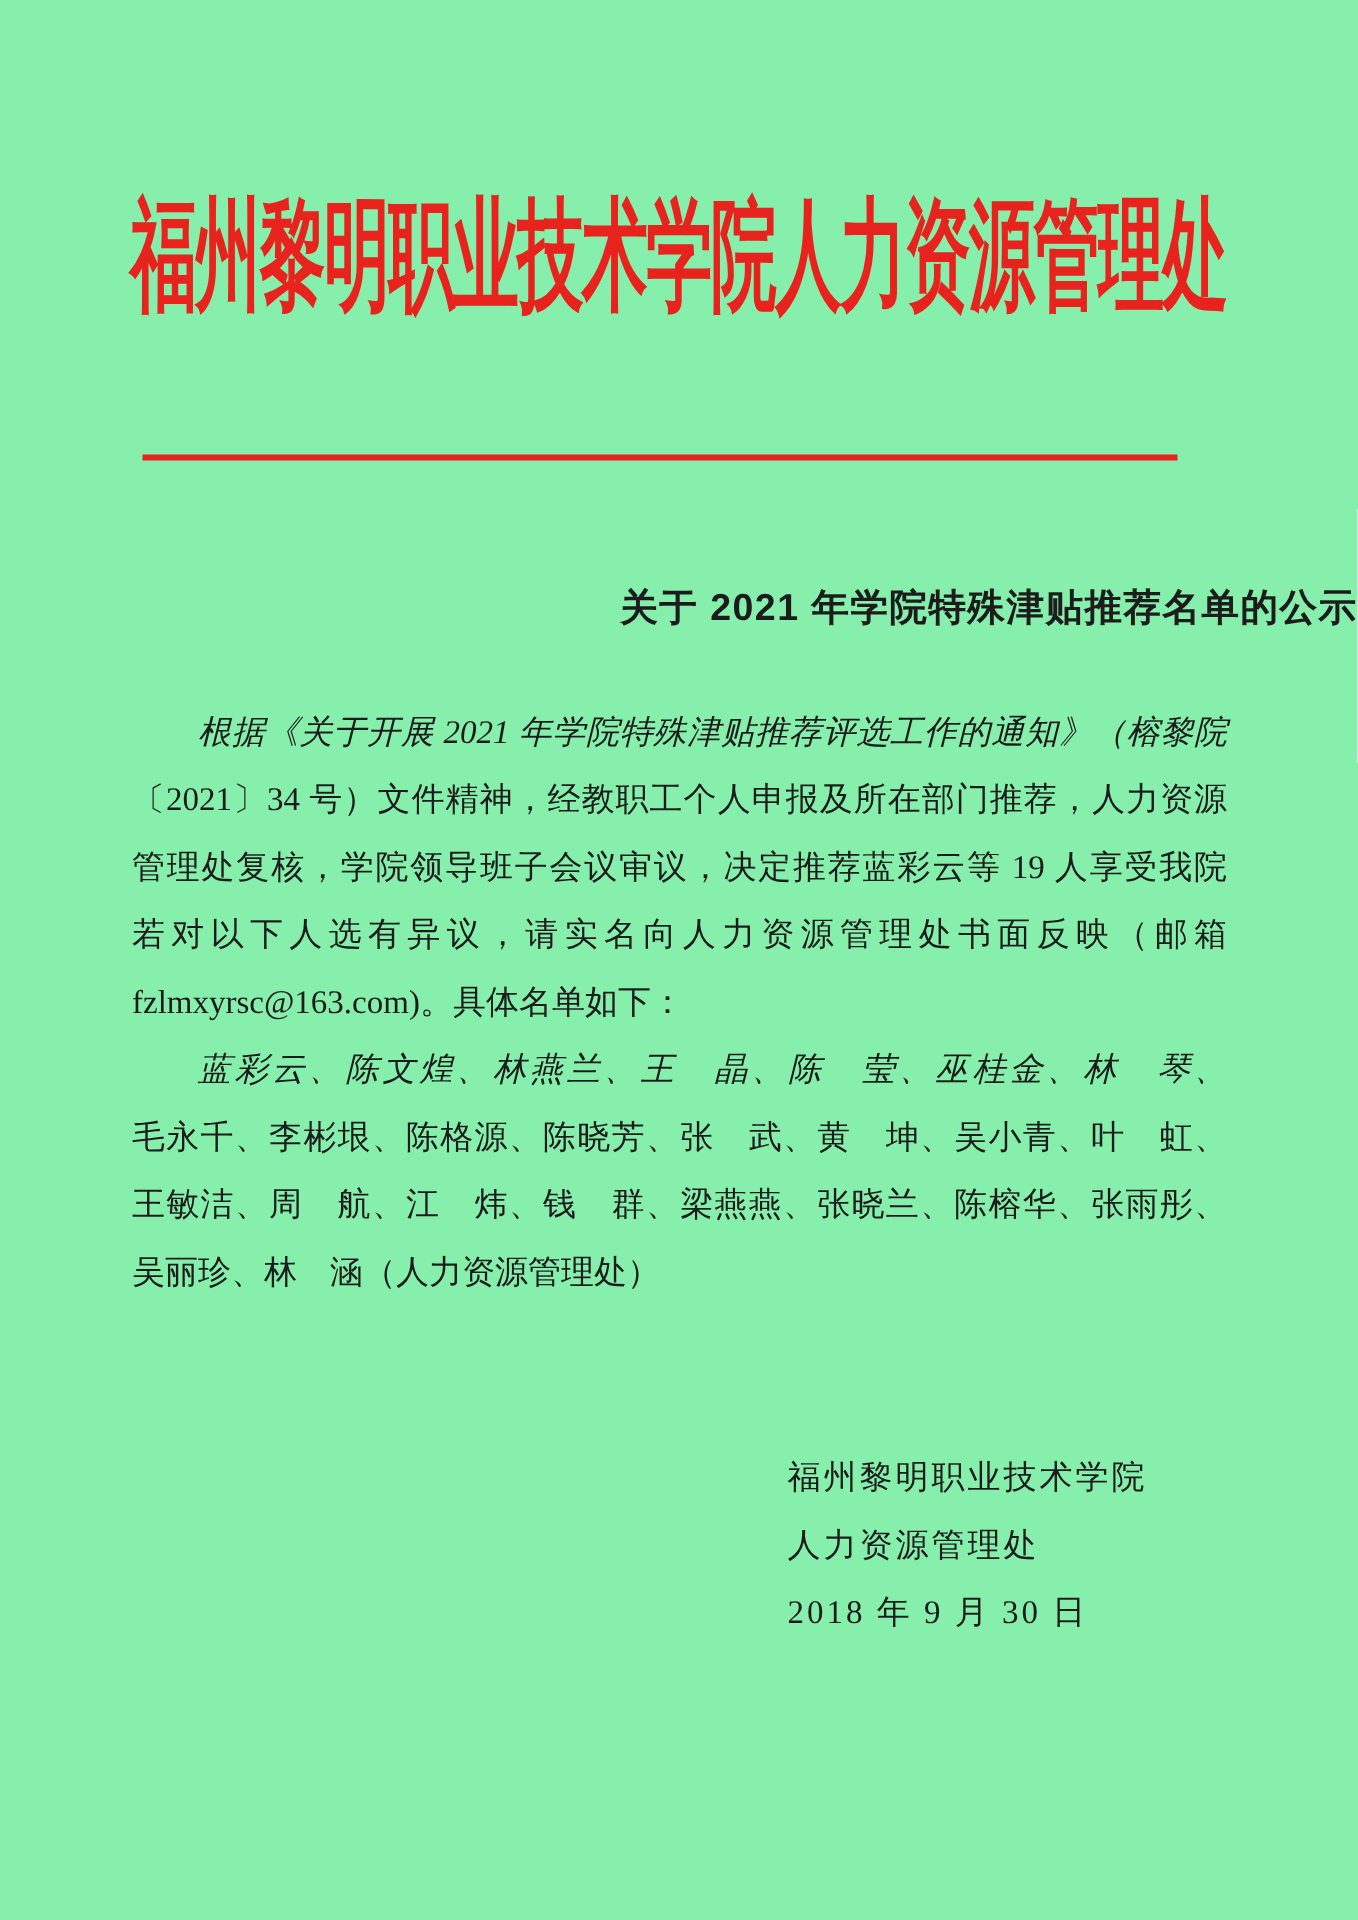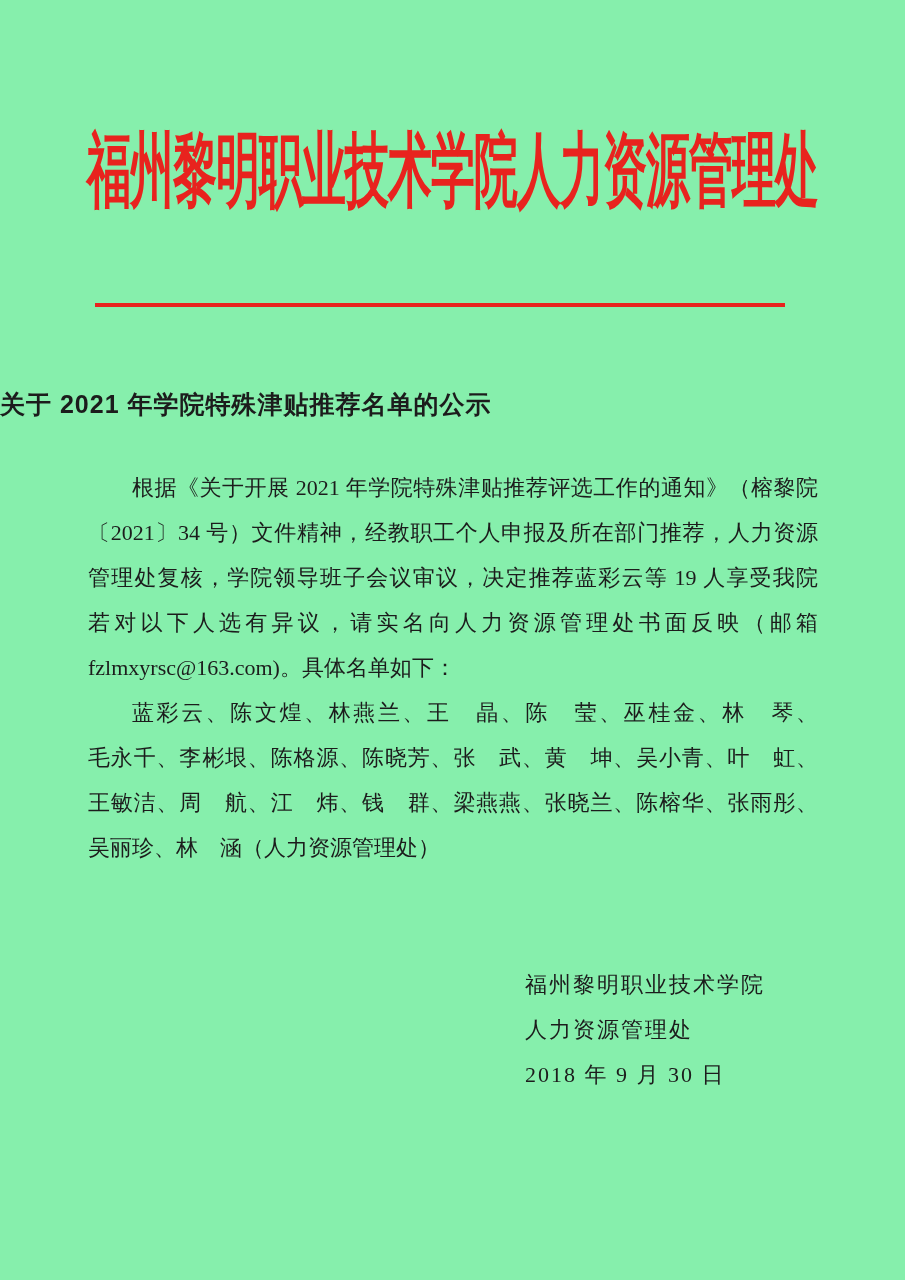--- a/index.html
+++ b/index.html
@@ -26,35 +26,35 @@
     transform-origin: 50% 50%;
   }
   .red-rule {
     position: absolute;
     top: 303px; left: 95px;
     width: 690px; height: 4px;
   }
   .doc-title {
     position: absolute;
     top: 388px; left: 0; right: 0;
-    text-align: left;
+    text-align: right;
     font-family: "Liberation Sans", "DejaVu Sans", sans-serif;
     font-weight: bold;
     font-size: 25px;
     letter-spacing: 1px;
   }
   .body-text {
     position: absolute;
     top: 465px; left: 88px;
     width: 730px;
     font-size: 22px;
     line-height: 45px;
   }
   .line { min-height: 45px; }
-  .indent { text-indent: 44px; }
+  .indent { text-indent: 44px; font-style: italic; }
   .fill { text-align: justify; text-align-last: justify; }
   .signature {
     position: absolute;
     top: 962px; right: 140px;
     font-size: 22px;
     line-height: 45px;
     letter-spacing: 2px;
   }
 </style>
 </head>

